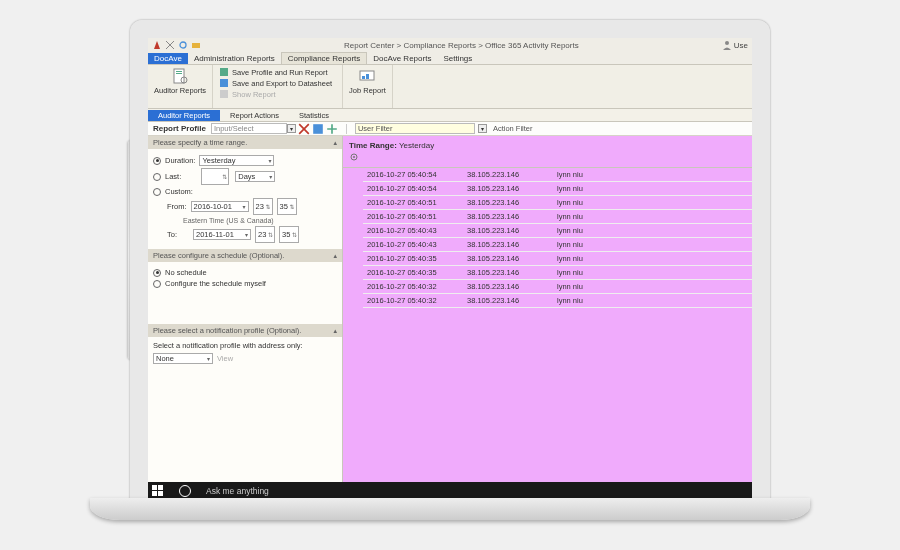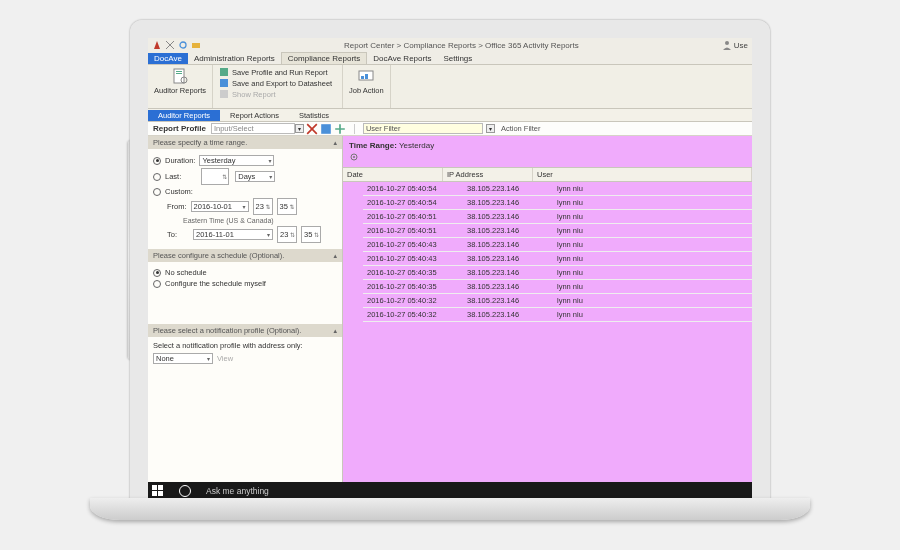--- a/index.html
+++ b/index.html
@@ -29,21 +29,21 @@
   .rg-list .row { display: flex; align-items: center; gap: 3px; font-size: 7.5px; color: #333; cursor: pointer; }
   .rg-list .row.disabled { color: #aaa; }
   .mini-ico { width: 10px; height: 10px; display: inline-block; }
   
   .subtabs { height: 13px; background: #f3f1e8; display: flex; align-items: center; border-bottom: 1px solid #c9c6bb; }
   .subtab { padding: 1px 10px; font-size: 7.5px; color: #333; cursor: pointer; }
   .subtab.sel { background: #2b6fd4; color: #fff; }
   
   .profile-bar { height: 14px; background: #fdfdfb; border-bottom: 1px solid #d6d3c8; display: flex; align-items: center; }
   .pb-label { font-size: 8px; font-weight: bold; padding: 0 5px; }
-  .pb-select { width: 84px; height: 11px; background: #fff; border: 1px solid #bbb; font-size: 7.5px; color: #888; display: flex; align-items: center; padding: 0 2px; cursor: text; }
+  .pb-select { width: 76px; height: 11px; background: #fff; border: 1px solid #bbb; font-size: 7.5px; color: #888; display: flex; align-items: center; padding: 0 2px; cursor: text; }
   .pb-iconbtn { width: 12px; height: 12px; display: inline-flex; align-items: center; justify-content: center; margin-left: 2px; cursor: pointer; }
   .pb-divider { width: 1px; height: 10px; background: #ccc; margin: 0 8px; }
   .pb-filter { display: flex; align-items: center; gap: 3px; }
   .pb-filter-field { width: 120px; height: 11px; background: #fffee0; border: 1px solid #bbb; font-size: 7.5px; color: #555; padding: 0 2px; display: flex; align-items: center; cursor: text; }
   .dd { width: 9px; height: 9px; border: 1px solid #999; background: #eee; font-size: 6px; display: inline-flex; align-items: center; justify-content: center; cursor: pointer; }
   
   .main { flex: 1; display: flex; overflow: hidden; }
   .left-pane { width: 195px; background: #fefdf9; border-right: 1px solid #c9c6bb; display: flex; flex-direction: column; overflow: hidden; }
   .right-pane { flex: 1; background: #f0abfc; display: flex; flex-direction: column; overflow: hidden; }
   .section-head { background: #ddd9cd; font-size: 7.5px; color: #555; padding: 2px 5px; display: flex; align-items: center; cursor: pointer; }
@@ -149,21 +149,21 @@
             </div>
       </div>
     </div>
     <div class="ribbon-group">
       <div class="rg-big">
         <span class="ico"><svg viewBox="0 0 18 18">
                 <rect x="2" y="4" width="14" height="9" fill="#fff" stroke="#888"></rect>
                 <rect x="4" y="9" width="3" height="3" fill="#4a90d9"></rect>
                 <rect x="8" y="7" width="3" height="5" fill="#4a90d9"></rect>
               </svg></span>
-        <span>Job Action</span>
+        <span>Job Report</span>
       </div>
     </div>
   </div>
 
   <div class="subtabs">
     <div class="subtab sel">Auditor Reports</div>
     <div class="subtab">Report Actions</div>
     <div class="subtab">Statistics</div>
   </div>
 
@@ -230,21 +230,21 @@
           <span class="sel-box" style="width:58px;">
                 <span>2016-10-01</span>
                 <span class="caret">▾</span>
               </span>
           <span class="stepper">23</span>
           <span class="stepper">35</span>
         </div>
         <div class="tz">Eastern Time (US &amp; Canada)</div>
         <div class="radio-row" style="margin-left:14px;">
           <span style="width:22px;">To:</span>
-          <span class="sel-box" style="width:80px;">
+          <span class="sel-box" style="width:58px;">
                 <span>2016-11-01</span>
                 <span class="caret">▾</span>
               </span>
           <span class="stepper">23</span>
           <span class="stepper">35</span>
         </div>
       </div>
 
       <div class="section-head">
         <span>Please configure a schedule (Optional).</span>
@@ -284,25 +284,20 @@
         <b>Time Range:</b>
         <span>Yesterday</span>
       </div>
       <div class="gear-row">
         <span class="gear-btn"><svg viewBox="0 0 10 10">
                 <circle cx="5" cy="5" r="3" fill="none" stroke="#777"></circle>
                 <circle cx="5" cy="5" r="1" fill="#777"></circle>
               </svg></span>
       </div>
       <div class="grid">
-        <div class="grid-head">
-          <div class="col1">Date</div>
-          <div class="col2">IP Address</div>
-          <div class="col3">User</div>
-        </div>
         <div class="grid-body" id="grid-body">
               <div class="grow">
                 <div class="col1">2016-10-27 05:40:54</div>
                 <div class="col2">38.105.223.146</div>
                 <div class="col3">lynn niu</div>
               </div>
               <div class="grow">
                 <div class="col1">2016-10-27 05:40:54</div>
                 <div class="col2">38.105.223.146</div>
                 <div class="col3">lynn niu</div>

